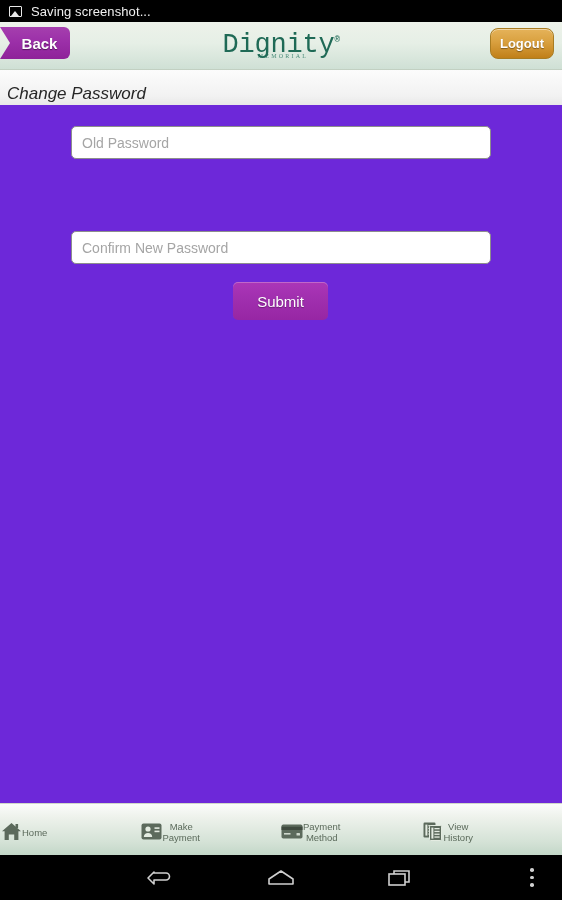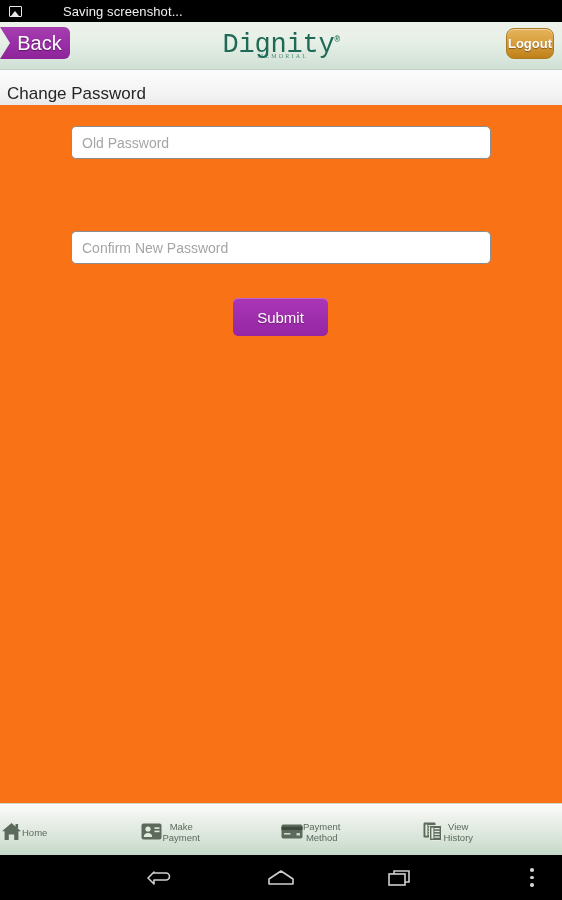--- a/index.html
+++ b/index.html
@@ -22,21 +22,20 @@
   
   .status-bar {
     position: absolute;
     top: 0; left: 0;
     width: 562px;
     height: 22px;
     background: #000000;
     display: flex;
     align-items: center;
     padding-left: 9px;
-    gap: 32px;
   }
   .status-icon {
     width: 13px; height: 11px;
     border: 1.5px solid #e8e8e8;
     border-radius: 1px;
     position: relative;
     flex: none;
     overflow: hidden;
   }
   .status-icon::after {
@@ -74,22 +73,22 @@
     clip-path: polygon(0% 0%, 100% 0%, 100% 100%, 0% 100%, 10px 50%);
     border-radius: 0 6px 6px 0;
     display: flex;
     align-items: center;
     justify-content: center;
     padding-left: 9px;
     cursor: pointer;
   }
   .back-btn span {
     color: #ffffff;
-    font-size: 20px;
-    font-weight: normal;
+    font-size: 15px;
+    font-weight: bold;
     text-shadow: 0 1px 1px rgba(0,0,0,.45);
   }
 
   
   .logo {
     position: absolute;
     left: 0; right: 0; top: 3px;
     text-align: center;
     pointer-events: none;
   }
@@ -113,21 +112,21 @@
     letter-spacing: 2.2px;
     color: #4b8d7a;
     margin-top: -7px;
     margin-left: 4px;
   }
 
   
   .logout-btn {
     position: absolute;
     right: 8px; top: 6px;
-    width: 48px; height: 31px;
+    width: 64px; height: 31px;
     border-radius: 8px;
     background: linear-gradient(to bottom, #e5b35a 0%, #d9a03f 45%, #c07f18 100%);
     border: 1px solid #a97c22;
     display: flex;
     align-items: center;
     justify-content: center;
     cursor: pointer;
     box-shadow: inset 0 1px 0 rgba(255,255,255,.45);
   }
   .logout-btn span {
@@ -141,33 +140,34 @@
   .title-bar {
     position: absolute;
     top: 70px; left: 0;
     width: 562px;
     height: 48px;
     background: linear-gradient(to bottom, #fcfcfc 0%, #f2f2f2 55%, #dcdcdc 100%);
     border-bottom: 1px solid #c8c8c8;
     display: flex;
     align-items: center;
     padding-left: 7px;
+    font-style: italic;
   }
   .title-bar span {
     font-size: 17px;
     color: #262626;
   }
 
   
   .content {
     position: absolute;
     top: 105px; left: 0;
     width: 562px;
     height: 698px;
-    background: #f97316;
+    background: #6d28d9;
   }
 
   .field {
     position: absolute;
     left: 71px;
     width: 420px;
     height: 33px;
     background: #ffffff;
     border: 1px solid #8d8d8d;
     border-radius: 5px;
@@ -179,21 +179,21 @@
   .field .ph {
     color: #a5a5a5;
     font-size: 14px;
   }
   #field-old     { top: 21px; }
   #field-new     { top: 74px; }
   #field-confirm { top: 126px; }
 
   .submit-btn {
     position: absolute;
-    left: 233px; top: 193px;
+    left: 233px; top: 177px;
     width: 95px; height: 38px;
     border-radius: 5px;
     background: linear-gradient(to bottom, #ab36b8 0%, #a02fae 45%, #9726a4 100%);
     border: none;
     display: flex;
     align-items: center;
     justify-content: center;
     cursor: pointer;
     box-shadow: inset 0 1px 0 rgba(255,255,255,.25);
   }

